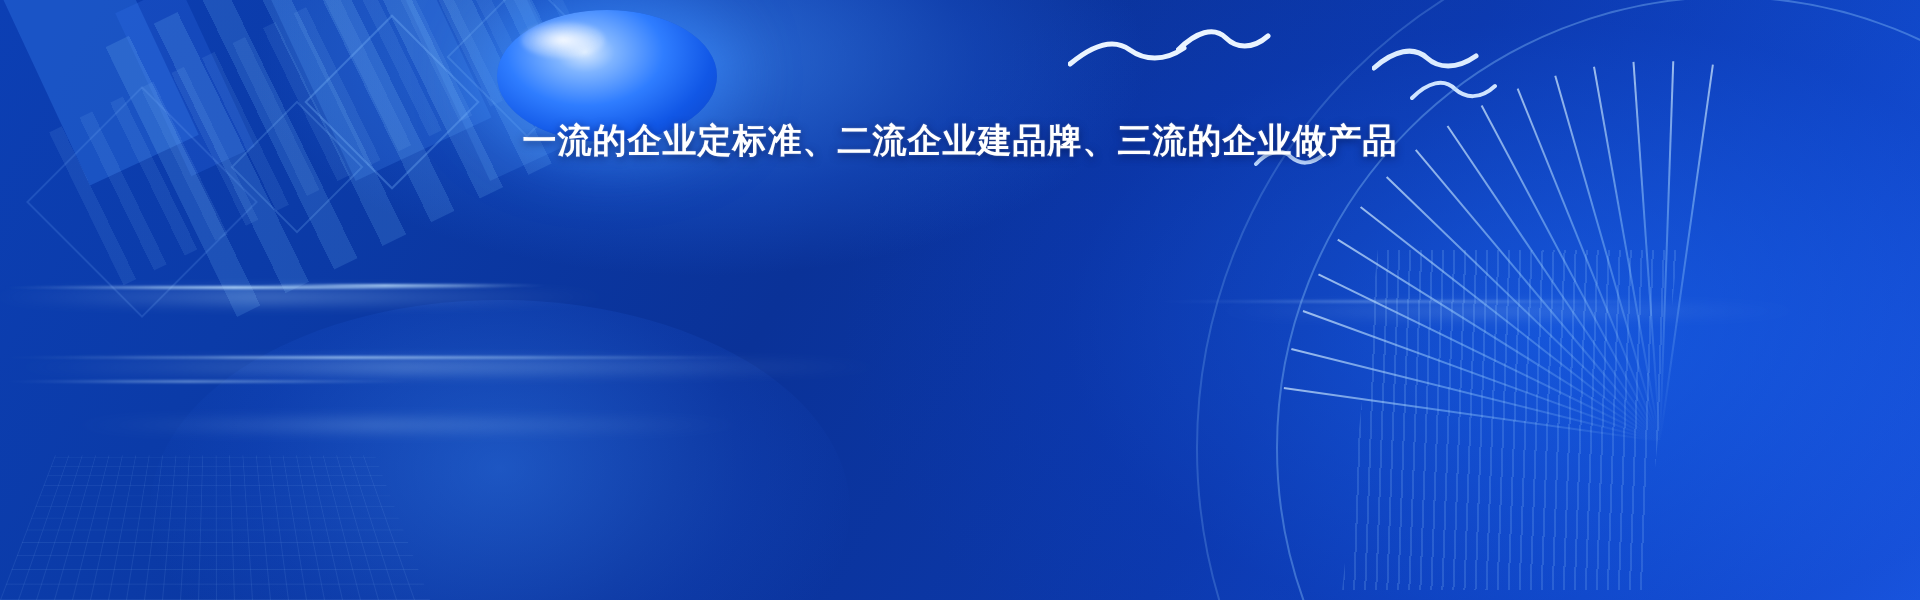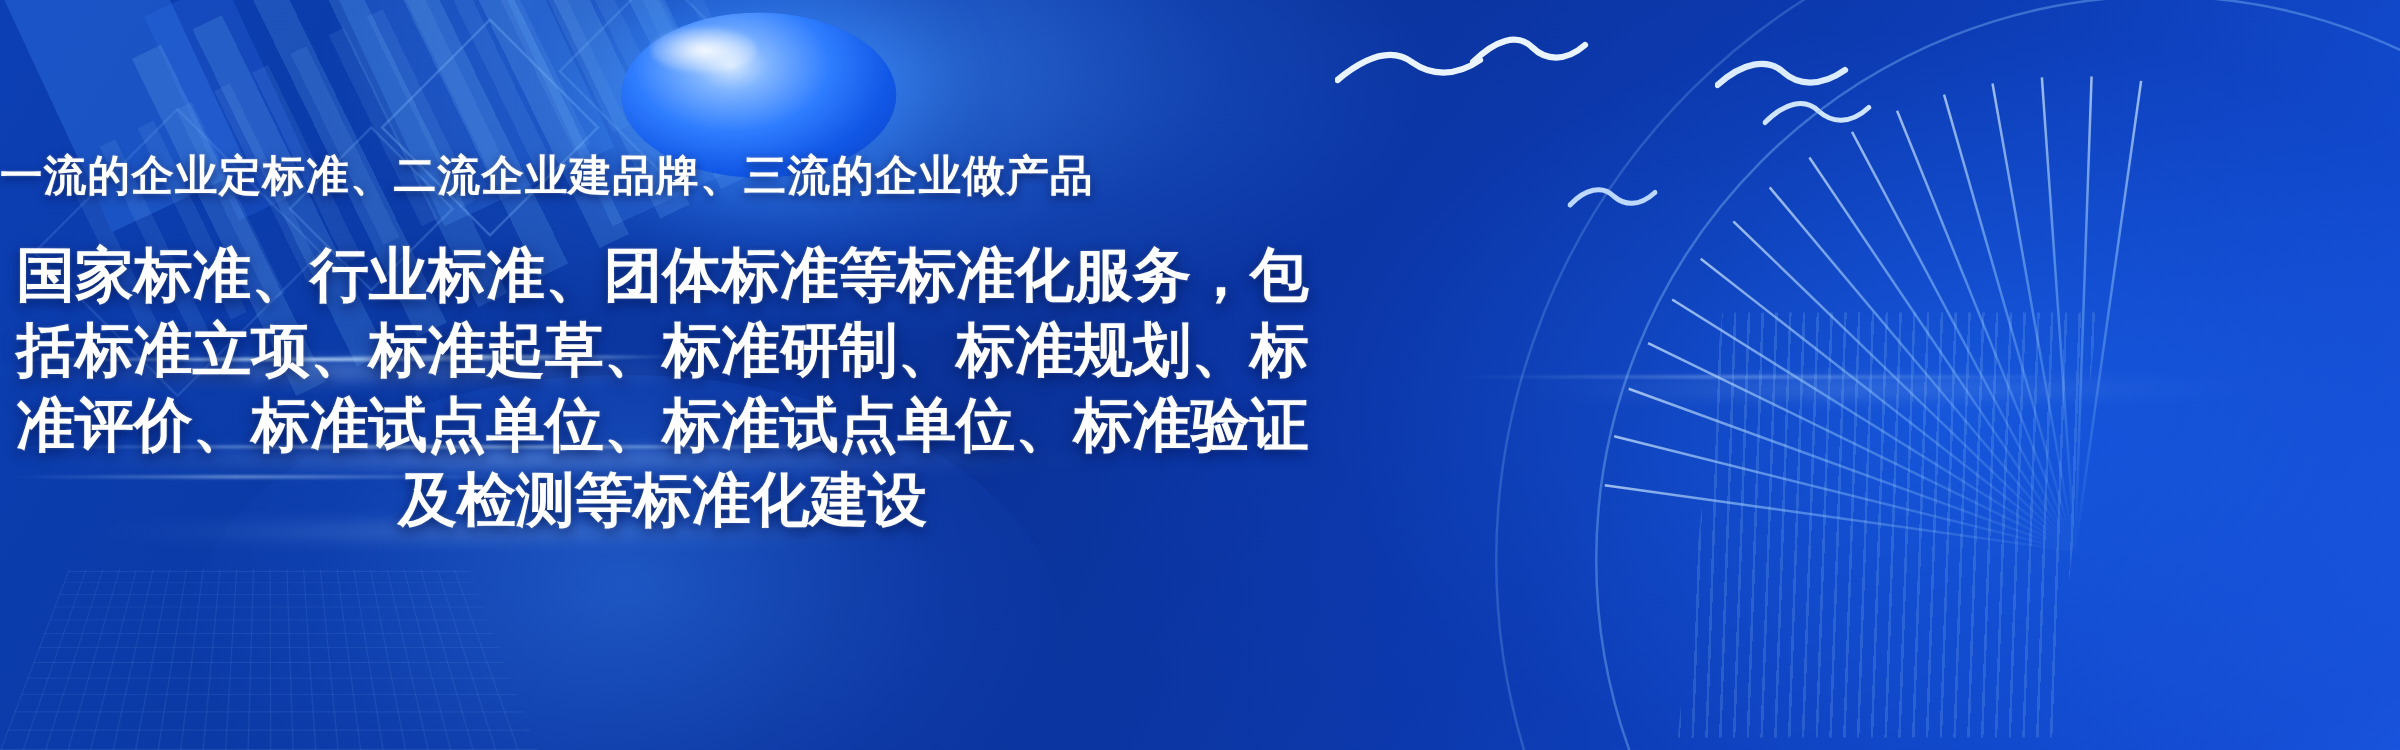--- a/index.html
+++ b/index.html
@@ -77,21 +77,21 @@
     transform-origin:bottom center;opacity:.75;
   }
   .vbars{
     position:absolute;right:260px;top:250px;width:300px;height:340px;
     background:repeating-linear-gradient(86deg, rgba(160,210,255,.22) 0 2px, rgba(0,0,0,0) 2px 11px);
     transform:skewX(-6deg);opacity:.8;
   }
 
   
   #content{position:absolute;left:0;top:0;width:1920px;height:600px;
-    display:flex;flex-direction:column;align-items:flex-start;}
+    display:flex;flex-direction:column;align-items:center;}
   #headline{
     margin-top:118px;
     font-size:34px;font-weight:bold;color:#ffffff;letter-spacing:1px;
     text-shadow:0 2px 8px rgba(0,20,80,.75), 0 0 2px rgba(255,255,255,.4);
     white-space:nowrap;
   }
   #body{
     margin-top:26px;width:1060px;text-align:center;
     font-size:47px;font-weight:bold;color:#ffffff;line-height:60px;
     text-shadow:0 3px 10px rgba(0,20,80,.8), 0 0 2px rgba(255,255,255,.35);
@@ -176,16 +176,15 @@
     </div>
     <div class="arc" style="right:-260px;bottom:-300px;width:900px;height:900px;"></div>
     <div class="arc" style="right:-340px;bottom:-380px;width:1060px;height:1060px;border-color:rgba(150,205,255,.22);"></div>
     <div class="vbars"></div>
 
     <div class="grid"></div>
   </div>
 
   <div id="content">
     <div id="headline">一流的企业定标准、二流企业建品牌、三流的企业做产品</div>
-    <div id="body">国家标准、行业标准、团体标准等标准化服务，包括标准立项、标准起草、标准研制、标准规划、标准评价、标准试点单位、标准试点单位、标准验证及检测等标准化建设</div>
   </div>
 
 </div>
 
 </body></html>

